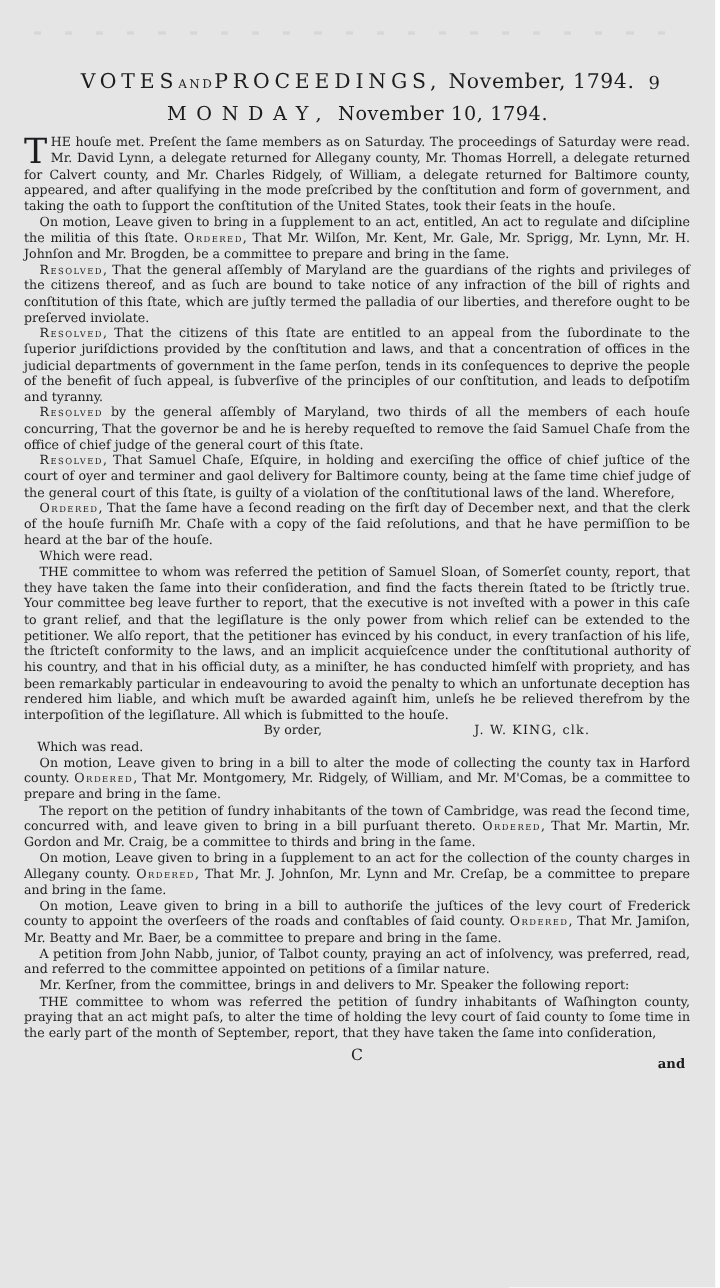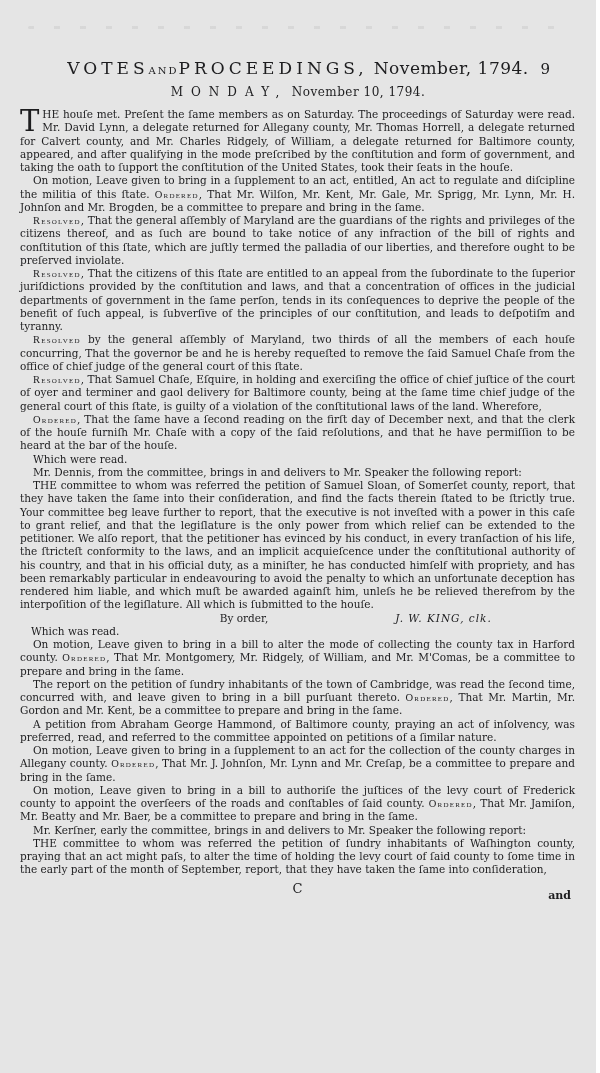--- a/index.html
+++ b/index.html
@@ -31,21 +31,21 @@
   .t-caps { letter-spacing: 4px; }
   .t-and { font-variant: small-caps; font-size: 14px; letter-spacing: 2px; }
   .t-rest { letter-spacing: 0.5px; }
   .page-number {
     position: absolute;
     right: 46px; top: 60px;
     font-size: 15px;
   }
   .header-line2 {
     text-align: center;
-    font-size: 12px;
+    font-size: 16px;
     margin-top: 7px;
     white-space: nowrap;
   }
   .day-caps { letter-spacing: 8px; }
   .day-rest { letter-spacing: 0.5px; }
 
   .page-body {
     margin: 9px 21px 0 20px;
     font-size: 10.5px;
     line-height: 13.25px;
@@ -53,28 +53,28 @@
   }
   .para { margin: 0; text-indent: 13px; }
   .para.first { text-indent: 0; }
   .para.noindent { text-indent: 0; margin-left: 11px; }
   .dropcap {
     float: left;
     font-size: 29px;
     line-height: 25px;
     padding: 1px 3px 0 0;
   }
-  .sc { font-variant: small-caps; letter-spacing: 1.2px; font-family: Liberation Serif, serif; }
+  .sc { font-variant: small-caps; letter-spacing: 1.2px; }
   .para.byorder {
     display: flex;
     text-indent: 0;
     text-align: left;
   }
   .by-left { margin-left: 36%; text-align: right; }
-  .by-right { margin-left: auto; margin-right: 15%; letter-spacing: 1px; font-style: italic; }
+  .by-right { margin-left: auto; margin-right: 15%; letter-spacing: 1px; }
 
   .foot { position: relative; margin: 0 21px 0 20px; height: 40px; }
   .signature-mark {
     position: absolute;
     left: 0; right: 0; top: 4px;
     text-align: center;
     font-size: 13px;
   }
   .catchword {
     position: absolute;
@@ -98,33 +98,32 @@
   <div class="page-body">
 
   <p class="para first"><span class="dropcap">T</span><span>HE houſe met.  Preſent the ſame members as on Saturday.  The proceedings of Saturday were read.  Mr. David Lynn, a delegate returned for Allegany county, Mr. Thomas Horrell, a delegate returned for Calvert county, and Mr. Charles Ridgely, of William, a delegate returned for Baltimore county, appeared, and after qualifying in the mode preſcribed by the conſtitution and form of government, and taking the oath to ſupport the conſtitution of the United States, took their ſeats in the houſe.</span></p>
       <p class="para"><span>On motion, Leave given to bring in a ſupplement to an act, entitled, An act to regulate and diſcipline the militia of this ſtate.  </span><span class="sc">Ordered</span><span>, That Mr. Wilſon, Mr. Kent, Mr. Gale, Mr. Sprigg, Mr. Lynn, Mr. H. Johnſon and Mr. Brogden, be a committee to prepare and bring in the ſame.</span></p>
       <p class="para"><span class="sc">Resolved</span><span>, That the general aſſembly of Maryland are the guardians of the rights and privileges of the citizens thereof, and as ſuch are bound to take notice of any infraction of the bill of rights and conſtitution of this ſtate, which are juſtly termed the palladia of our liberties, and therefore ought to be preſerved inviolate.</span></p>
       <p class="para"><span class="sc">Resolved</span><span>, That the citizens of this ſtate are entitled to an appeal from the ſubordinate to the ſuperior juriſdictions provided by the conſtitution and laws, and that a concentration of offices in the judicial departments of government in the ſame perſon, tends in its conſequences to deprive the people of the benefit of ſuch appeal, is ſubverſive of the principles of our conſtitution, and leads to deſpotiſm and tyranny.</span></p>
       <p class="para"><span class="sc">Resolved</span><span> by the general aſſembly of Maryland, two thirds of all the members of each houſe concurring, That the governor be and he is hereby requeſted to remove the ſaid Samuel Chaſe from the office of chief judge of the general court of this ſtate.</span></p>
       <p class="para"><span class="sc">Resolved</span><span>, That Samuel Chaſe, Eſquire, in holding and exerciſing the office of chief juſtice of the court of oyer and terminer and gaol delivery for Baltimore county, being at the ſame time chief judge of the general court of this ſtate, is guilty of a violation of the conſtitutional laws of the land.  Wherefore,</span></p>
       <p class="para"><span class="sc">Ordered</span><span>, That the ſame have a ſecond reading on the firſt day of December next, and that the clerk of the houſe furniſh Mr. Chaſe with a copy of the ſaid reſolutions, and that he have permiſſion to be heard at the bar of the houſe.</span></p>
       <p class="para"><span>Which were read.</span></p>
-      <p class="para"><span>Mr. Dennis, from the committee, brings in and delivers to Mr. Speaker the following report:</span></p>
       <p class="para"><span>THE committee to whom was referred the petition of Samuel Sloan, of Somerſet county, report, that they have taken the ſame into their conſideration, and find the facts therein ſtated to be ſtrictly true.  Your committee beg leave further to report, that the executive is not inveſted with a power in this caſe to grant relief, and that the legiſlature is the only power from which relief can be extended to the petitioner.  We alſo report, that the petitioner has evinced by his conduct, in every tranſaction of his life, the ſtricteſt conformity to the laws, and an implicit acquieſcence under the conſtitutional authority of his country, and that in his official duty, as a miniſter, he has conducted himſelf with propriety, and has been remarkably particular in endeavouring to avoid the penalty to which an unfortunate deception has rendered him liable, and which muſt be awarded againſt him, unleſs he be relieved therefrom by the interpoſition of the legiſlature.  All which is ſubmitted to the houſe.</span></p>
       <p class="para byorder">
         <span class="by-left">By order,</span>
         <span class="by-right">J. W. KING, clk.</span>
       </p>
       <p class="para noindent"><span>Which was read.</span></p>
       <p class="para"><span>On motion, Leave given to bring in a bill to alter the mode of collecting the county tax in Harford county.  </span><span class="sc">Ordered</span><span>, That Mr. Montgomery, Mr. Ridgely, of William, and Mr. M'Comas, be a committee to prepare and bring in the ſame.</span></p>
-      <p class="para"><span>The report on the petition of ſundry inhabitants of the town of Cambridge, was read the ſecond time, concurred with, and leave given to bring in a bill purſuant thereto.  </span><span class="sc">Ordered</span><span>, That Mr. Martin, Mr. Gordon and Mr. Kent, be a committee to prepare and bring in the ſame.</span></p>
-      <p class="para"><span>A petition from Abraham George Hammond, of Baltimore county, praying an act of inſolvency, was preferred, read, and referred to the committee appointed on petitions of a ſimilar nature.</span></p>
+      <p class="para"><span>The report on the petition of ſundry inhabitants of the town of Cambridge, was read the ſecond time, concurred with, and leave given to bring in a bill purſuant thereto.  </span><span class="sc">Ordered</span><span>, That Mr. Martin, Mr. Gordon and Mr. Craig, be a committee to thirds and bring in the ſame.</span></p>
       <p class="para"><span>On motion, Leave given to bring in a ſupplement to an act for the collection of the county charges in Allegany county.  </span><span class="sc">Ordered</span><span>, That Mr. J. Johnſon, Mr. Lynn and Mr. Creſap, be a committee to prepare and bring in the ſame.</span></p>
       <p class="para"><span>On motion, Leave given to bring in a bill to authoriſe the juſtices of the levy court of Frederick county to appoint the overſeers of the roads and conſtables of ſaid county.  </span><span class="sc">Ordered</span><span>, That Mr. Jamiſon, Mr. Beatty and Mr. Baer, be a committee to prepare and bring in the ſame.</span></p>
-      <p class="para"><span>Mr. Kerſner, early the committee, brings in and delivers to Mr. Speaker the following report:</span></p>
+      <p class="para"><span>A petition from John Nabb, junior, of Talbot county, praying an act of inſolvency, was preferred, read, and referred to the committee appointed on petitions of a ſimilar nature.</span></p>
+      <p class="para"><span>Mr. Kerſner, from the committee, brings in and delivers to Mr. Speaker the following report:</span></p>
       <p class="para"><span>THE committee to whom was referred the petition of ſundry inhabitants of Waſhington county, praying that an act might paſs, to alter the time of holding the levy court of ſaid county to ſome time in the early part of the month of September, report, that they have taken the ſame into conſideration,</span></p>
     </div>
 
   <div class="foot">
     <div class="signature-mark">C</div>
     <div class="catchword">and</div>
   </div>
 </div>
 
 </body></html>

